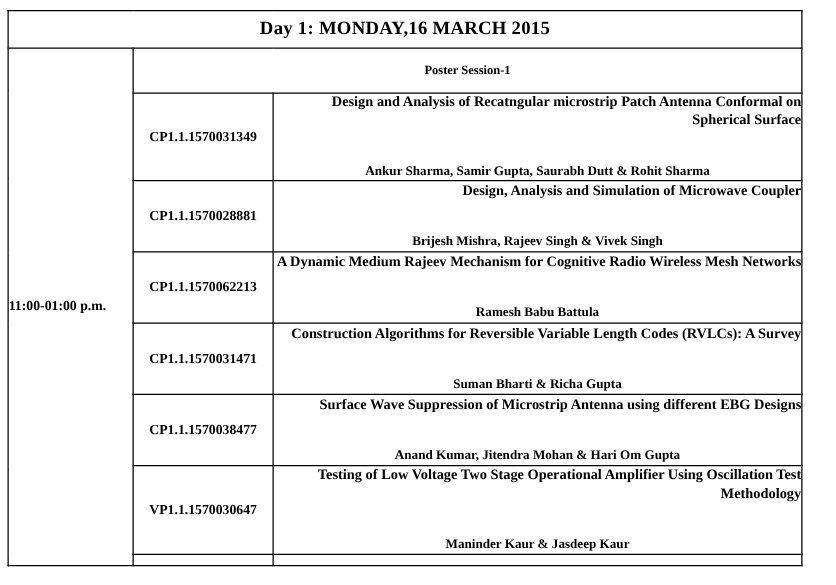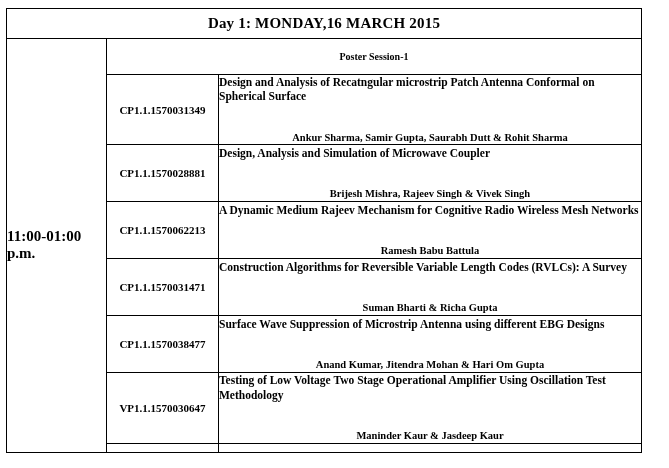--- a/index.html
+++ b/index.html
@@ -40,38 +40,38 @@
   }
   .session-title {
     text-align: center;
     font-weight: bold;
     font-size: 10px;
     height: 35px;
   }
   .time-cell {
     width: 100px;
     font-weight: bold;
-    font-size: 15px;
+    font-size: 11px;
     text-align: left;
     padding-left: 3px;
     vertical-align: top;
     padding-top: 5px;
   }
   .id-cell {
     width: 112px;
     text-align: center;
     font-weight: bold;
     font-size: 11px;
     margin-top: 28px;
   }
   .paper-cell {
     padding: 6px 8px 6px 8px;
   }
   .paper-title {
-    text-align: left;
+    text-align: right;
     font-weight: bold;
     font-size: 11.5px;
     line-height: 1.25;
   }
   .paper-authors {
     text-align: center;
     font-weight: bold;
     font-size: 10.5px;
     margin-top: 28px;
     line-height: 1.2;

